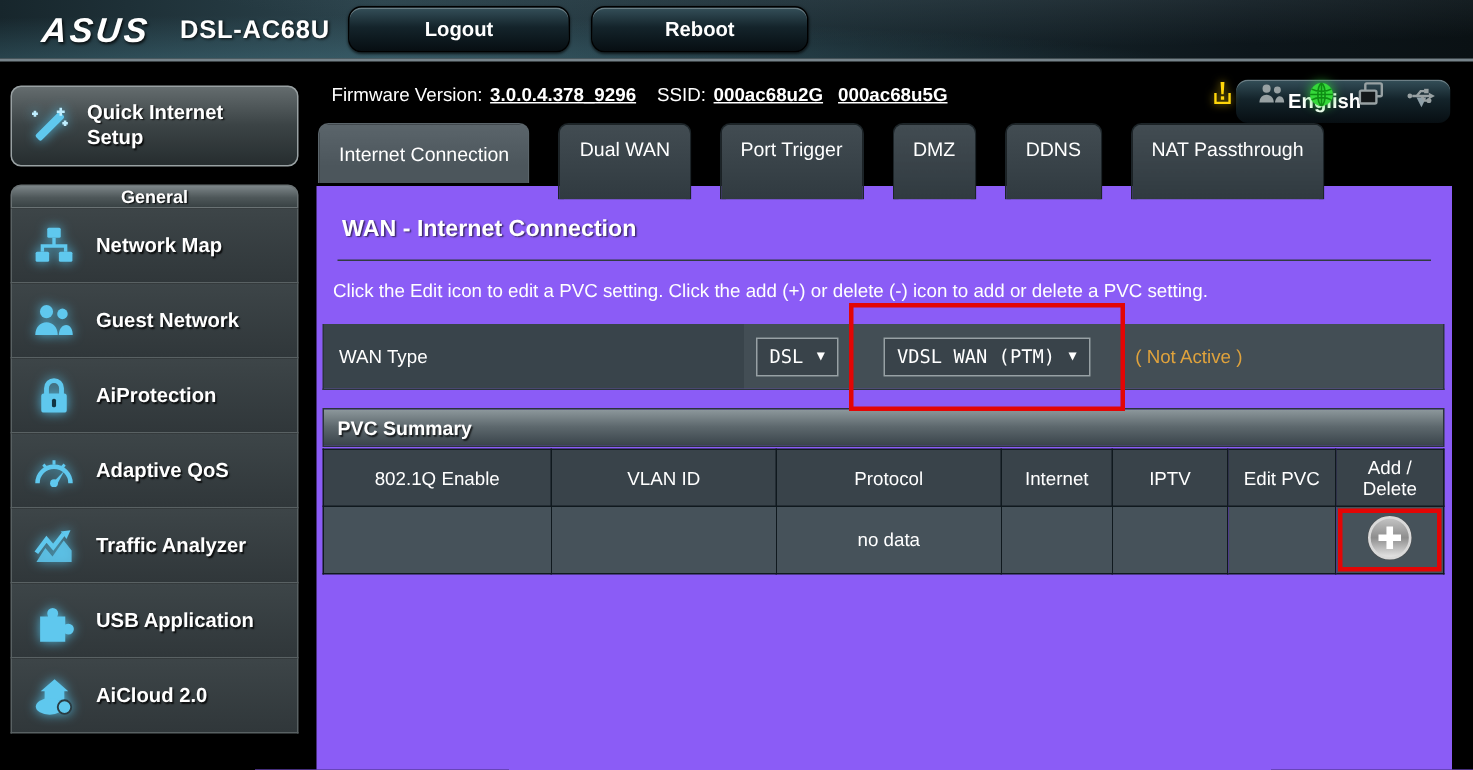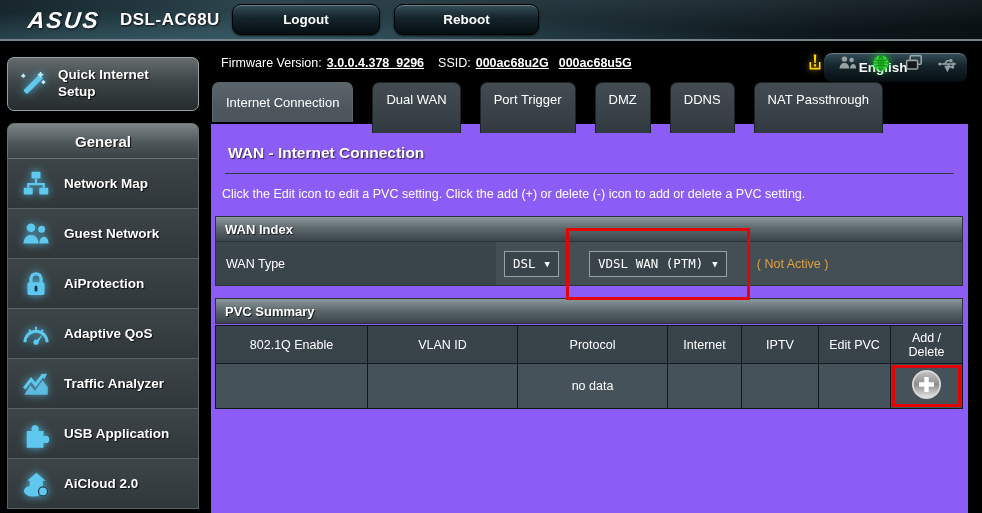--- a/index.html
+++ b/index.html
@@ -53,24 +53,24 @@
     position:absolute; left:7px; top:14px; width:192px; height:54px;
     border-radius:7px; border:1px solid #99a1a3;
     background:linear-gradient(180deg,#646c6e,#3c4446 48%,#262d2f);
     display:flex; align-items:center; gap:10px; padding-left:10px;
     font-size:13.5px; font-weight:bold; line-height:1.25;
     text-shadow:1px 1px 1px rgba(0,0,0,.8); cursor:pointer;
   }
   .qis-label { width:120px; }
   .general-group { position:absolute; left:7px; top:80px; width:192px; }
   .general-header {
-    height:36px; border:1px solid #6a7274; border-radius:7px 7px 0 0;
+    height:16px; border:1px solid #6a7274; border-radius:7px 7px 0 0;
     background:linear-gradient(180deg,#7c8588,#4e5759 55%,#394244);
     display:flex; align-items:center; justify-content:center;
-    font-size:15px; font-weight:bold; text-shadow:1px 1px 1px rgba(0,0,0,.8);
+    font-size:12px; font-weight:bold; text-shadow:1px 1px 1px rgba(0,0,0,.8);
   }
   .nav-item {
     height:50px; border:1px solid #596163; border-top:none;
     background:linear-gradient(180deg,#3d4548,#30373a);
     display:flex; align-items:center; gap:13px; padding-left:13px;
     font-size:13.5px; font-weight:bold; text-shadow:1px 1px 1px rgba(0,0,0,.8);
     cursor:pointer;
   }
   .blue-icon { filter:drop-shadow(0 0 4px rgba(86,199,238,.85)); flex:0 0 auto; }
 
@@ -307,21 +307,20 @@
     <div class="tab">DDNS</div>
     <div class="tab">NAT Passthrough</div>
   </div>
 
   <div class="panel">
     <div class="page-title">WAN - Internet Connection</div>
     <hr class="title-rule">
     <div class="page-desc">Click the Edit icon to edit a PVC setting. Click the add (+) or delete (-) icon to add or delete a PVC setting.</div>
 
     <div class="section">
-      <div class="section-bar">WAN Index</div>
       <div class="wan-row">
         <div class="row-label">WAN Type</div>
         <div class="row-value">
           <div class="dropdown">
             <span>DSL</span>
             <span class="dd-arrow">▼</span>
           </div>
           <span class="red-frame-inline">
             <div class="dropdown">
               <span>VDSL WAN (PTM)</span>

